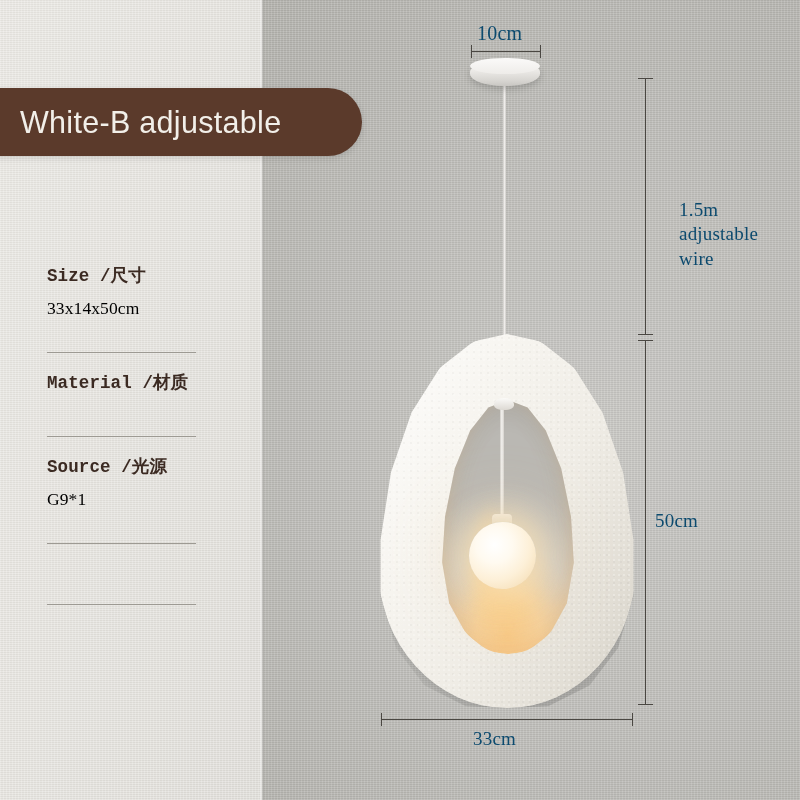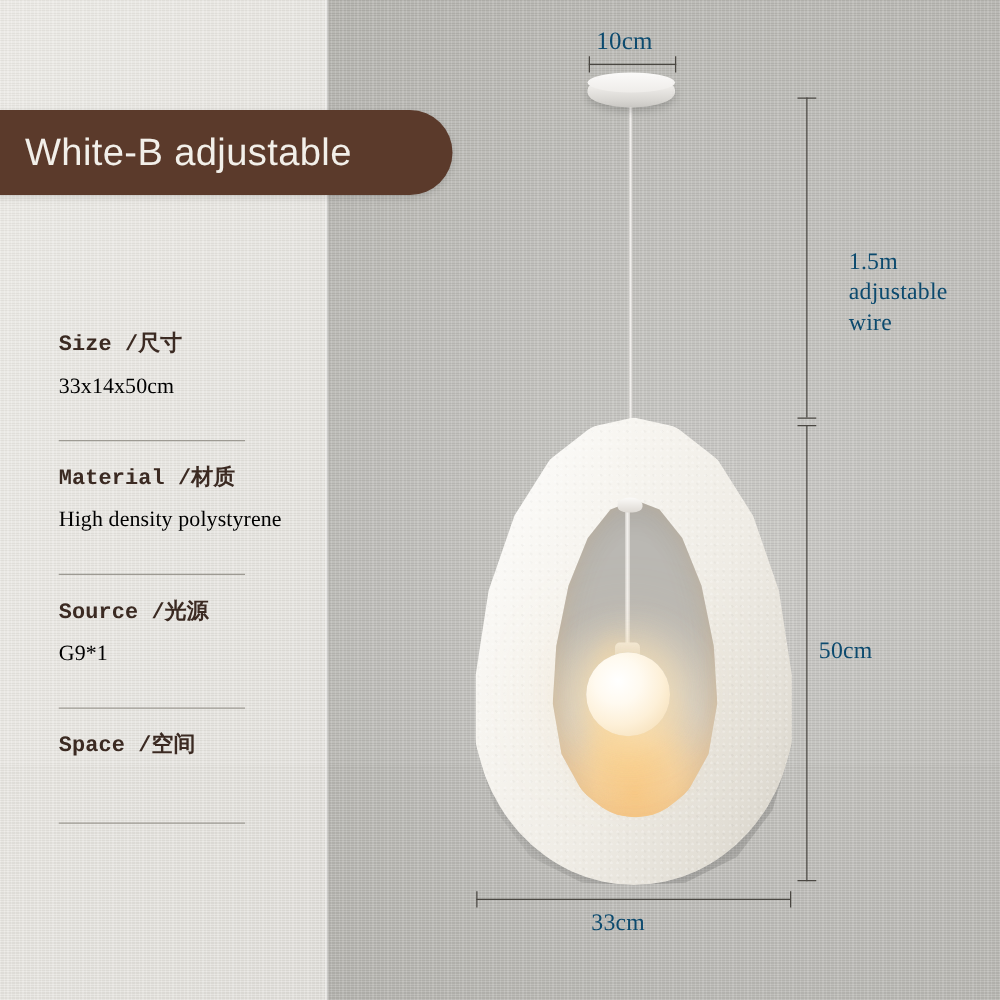--- a/index.html
+++ b/index.html
@@ -233,32 +233,30 @@
   <div class="specs">
 
     <div class="spec-block">
       <div class="spec-label">Size /尺寸</div>
       <div class="spec-value">33x14x50cm</div>
     </div>
     <div class="spec-rule"></div>
 
     <div class="spec-block">
       <div class="spec-label">Material /材质</div>
-      <div class="spec-value">High density polystyrene</div>
     </div>
     <div class="spec-rule"></div>
 
     <div class="spec-block">
       <div class="spec-label">Source /光源</div>
       <div class="spec-value">G9*1</div>
     </div>
     <div class="spec-rule"></div>
 
     <div class="spec-block">
-      <div class="spec-label">Space /空间</div>
     </div>
     <div class="spec-rule last"></div>
   </div>
 
   <div class="canopy"></div>
   <div class="canopy-top"></div>
   <div class="cord"></div>
 
   <div class="shade-wrap">
     <div class="shade-outer"></div>

